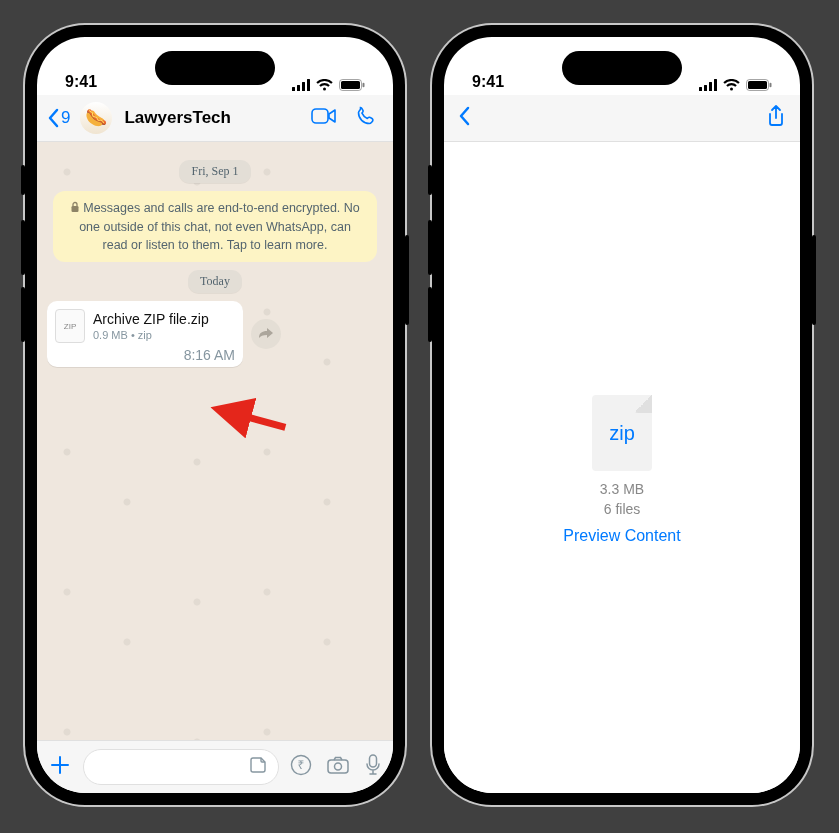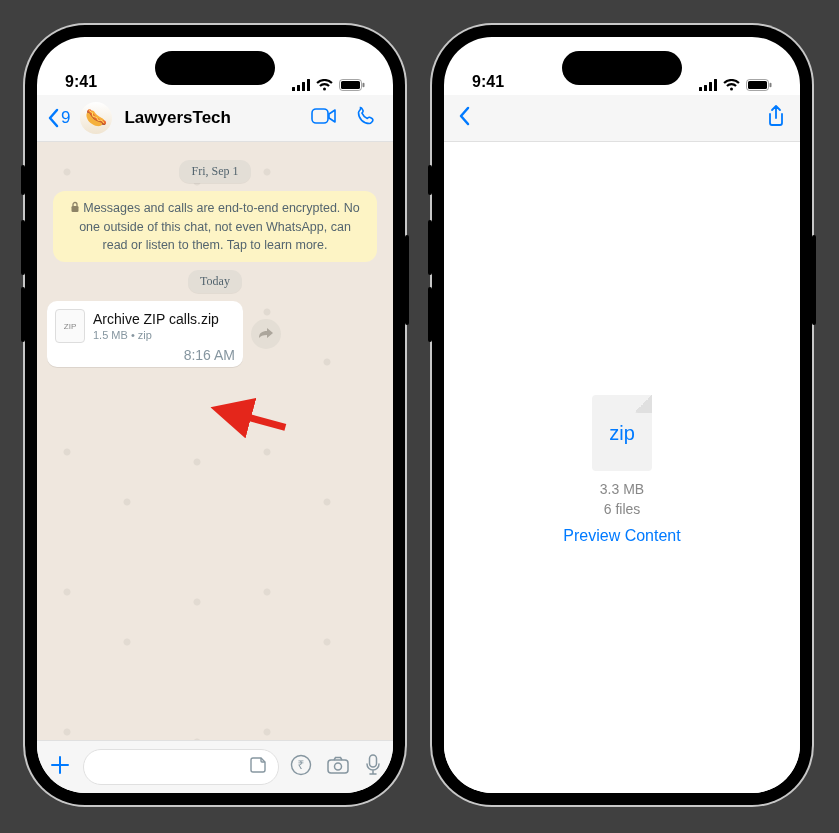--- a/index.html
+++ b/index.html
@@ -129,22 +129,22 @@
                   <path d="M3 5 V3.5 a2 2 0 0 1 4 0 V5" fill="none" stroke="#8d8366" stroke-width="1.3"></path>
                 </svg>
             </span><span>Messages and calls are end-to-end encrypted. No one outside of this chat, not even WhatsApp, can read or listen to them. Tap to learn more.</span>
           </div>
           <div class="pill">Today</div>
           <div class="msg-row">
             <div class="bubble">
               <div class="file-row">
                 <div class="file-ico">ZIP</div>
                 <div style="flex:1;min-width:0;">
-                  <div class="file-name">Archive ZIP calls.zip</div>
-                  <div class="file-meta">1.5 MB • zip</div>
+                  <div class="file-name">Archive ZIP file.zip</div>
+                  <div class="file-meta">0.9 MB • zip</div>
                 </div>
               </div>
               <div class="bubble-time">8:16 AM</div>
             </div>
             <div class="fwd-circle">
               <svg width="16" height="14" viewBox="0 0 16 14">
                   <path d="M1 11 C1 6 4 4 9 4 V1 L15 6 L9 11 V8 C5 8 2.5 9 1 11 Z" fill="#aca69c"></path>
                 </svg>
             </div>
           </div>

